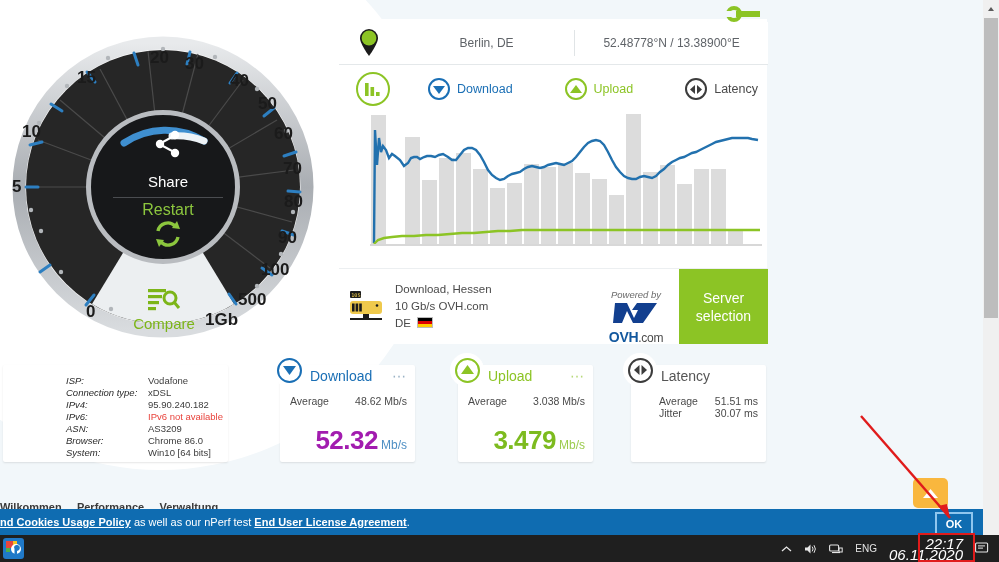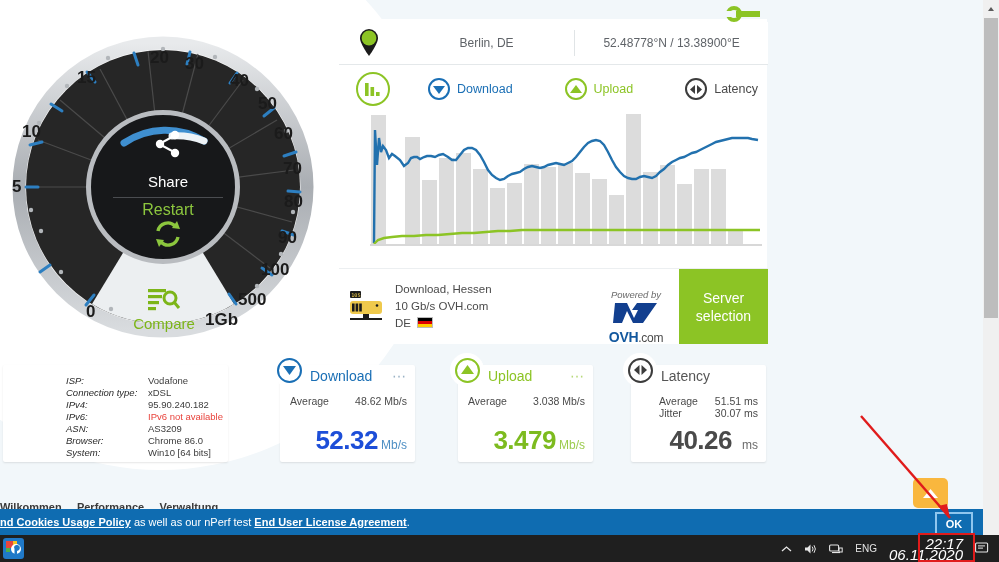--- a/index.html
+++ b/index.html
@@ -431,21 +431,21 @@
           </svg>
       </span>
     </div>
     <div class="card-head" style="color:#1a6fb5;">Download</div>
     <div class="dots" style="color:#9bb3c6;">⋯</div>
     <div class="avg-line">
       <span>Average</span>
       <span>48.62 Mb/s</span>
     </div>
     <div class="big-row">
-      <span class="big-num" style="color:#1d4ed8;">52.32</span><span class="big-unit" style="color:#4e8fc4;">Mb/s</span>
+      <span class="big-num" style="color:#a21caf;">52.32</span><span class="big-unit" style="color:#4e8fc4;">Mb/s</span>
     </div>
   </div>
 
   <div class="res-card" id="ul-card">
     <div class="card-badge">
       <span class="ring" style="width:25px;height:25px;border:2.4px solid #8cc425;">
         <svg width="13" height="12" viewBox="0 0 13 12">
             <polygon points="0,10 13,10 6.5,1" fill="#8cc425"></polygon>
           </svg>
       </span>
@@ -471,23 +471,20 @@
       </span>
     </div>
     <div class="card-head" style="color:#555;">Latency</div>
     <div class="avg-line" style="left:28px;">
       <span>Average</span>
       <span>51.51 ms</span>
     </div>
     <div class="avg-line avg-line2" style="left:28px;">
       <span>Jitter</span>
       <span>30.07 ms</span>
-    </div>
-    <div class="big-row">
-      <span class="big-num" style="color:#4a4a4a;">40.26</span><span class="big-unit" style="color:#6b6b6b;margin-left:10px;">ms</span>
     </div>
   </div>
 
   <div id="below-strip"></div>
   <div id="faint-heading">Wilkommen ... Performance ... Verwaltung ...</div>
 
   <div id="scrolltop">
     <svg width="17" height="11" viewBox="0 0 17 11">
       <polygon points="8.5,1 16,10 1,10" fill="#ffffff"></polygon>
     </svg>

